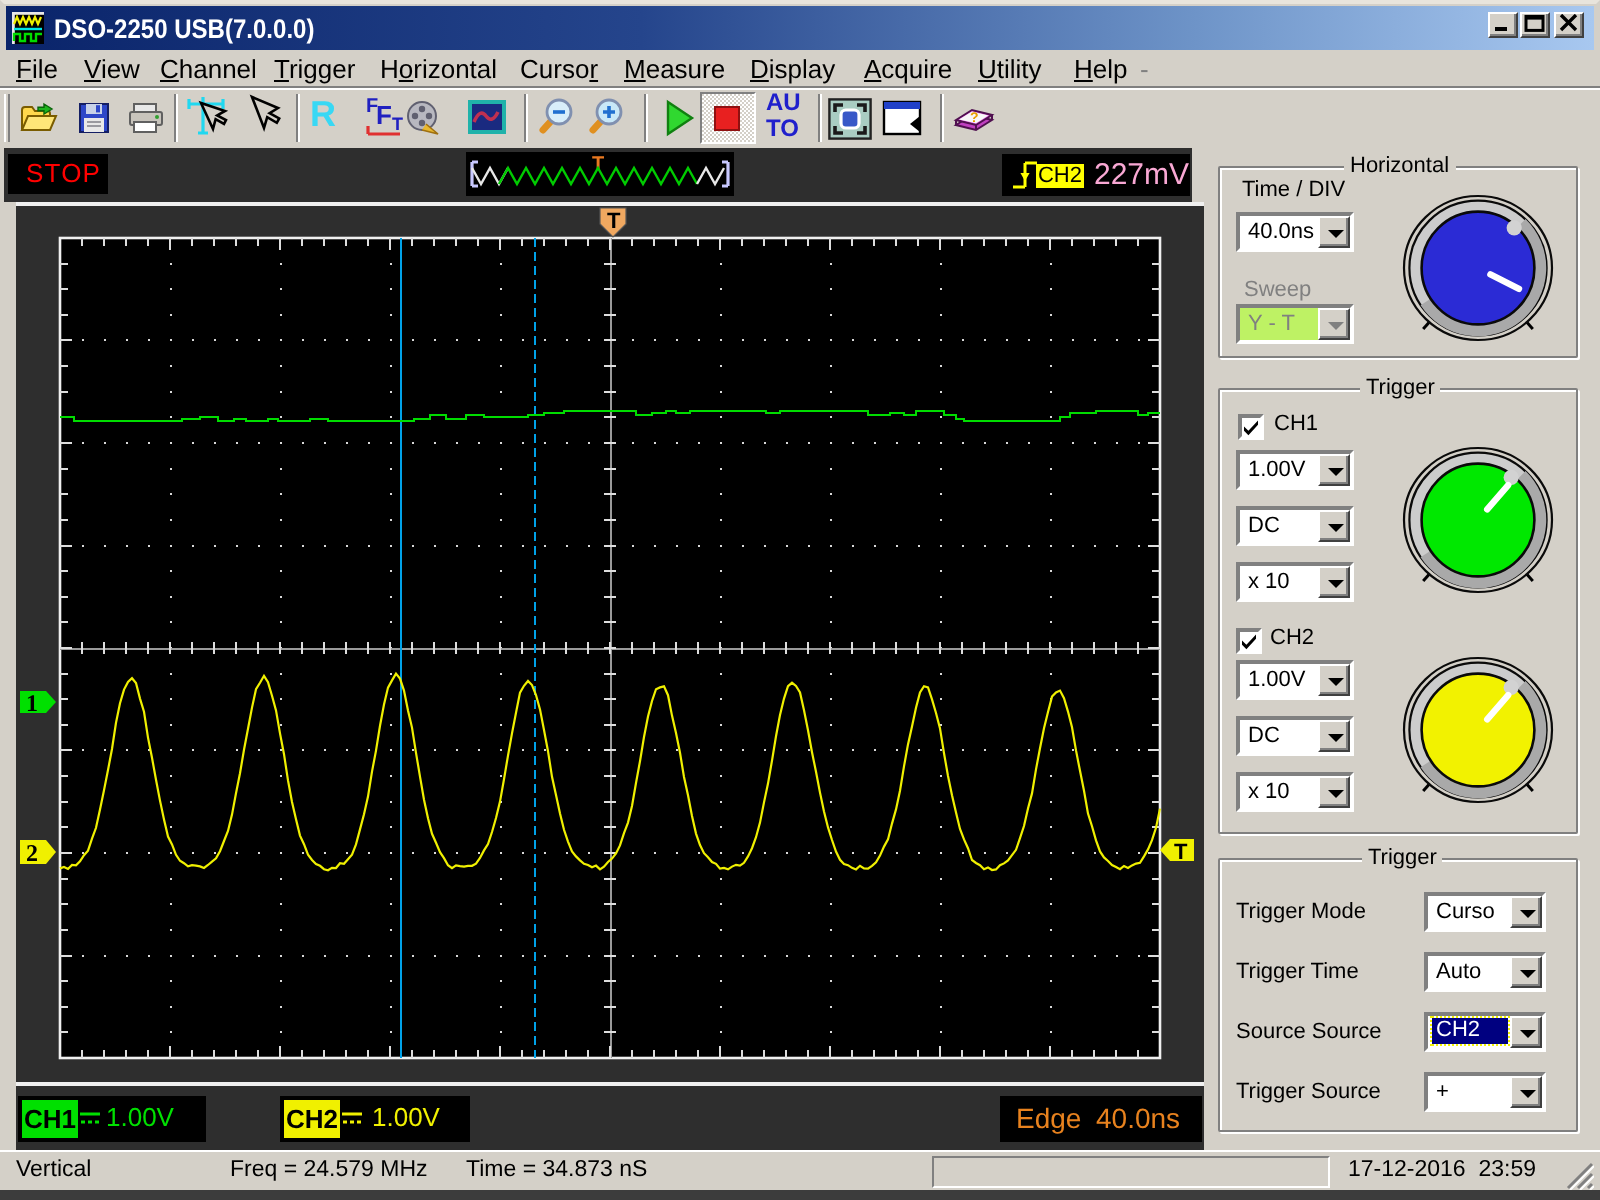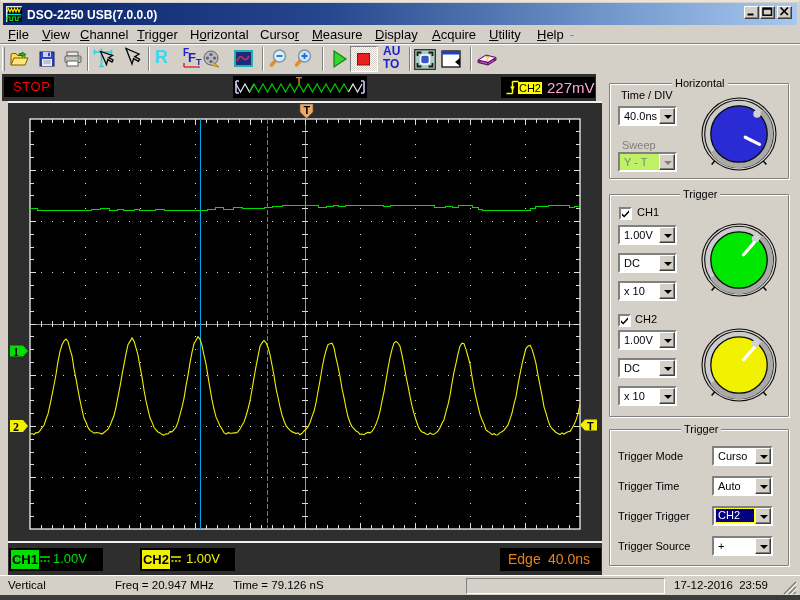--- a/index.html
+++ b/index.html
@@ -216,22 +216,22 @@
 <svg class="abs" style="left:162px;top:9px" width="14" height="15" viewBox="0 0 14 15">
       <path d="M1 5 h10 M1.5 9 h2 M5 9 h2 M8.5 9 h2" stroke="#F0F000" stroke-width="1.4"></path>
     </svg>
 <div class="abs" style="left:178px;top:8px;color:#F0F000;font-size:13px">1.00V</div>
 <div class="abs" style="left:492px;top:5px;width:101px;height:23px;background:#000"></div>
 <div class="abs" style="left:500px;top:8px;color:#E8821E;font-size:14px">Edge</div>
 <div class="abs" style="left:540px;top:8px;color:#E8821E;font-size:14px">40.0ns</div>
   </div>
 <div class="abs statusbar">
  <div style="left:8px">Vertical</div>
- <div style="left:115px">Freq = 20.947 MHz</div>
- <div style="left:233px">Time = 79.126 nS</div>
+ <div style="left:115px">Freq = 24.579 MHz</div>
+ <div style="left:233px">Time = 34.873 nS</div>
  <div class="sunkp" style="left:466px;top:2px;width:199px;height:16px"></div>
  <div style="left:674px">17-12-2016&nbsp; 23:59</div>
  <svg style="position:absolute;right:3px;top:5px" width="14" height="14" viewBox="0 0 14 14">
       <path d="M13 1 L1 13 M13 6 L6 13 M13 11 L11 13" stroke="#808080" stroke-width="1.5"></path>
       <path d="M14 2 L2 14 M14 7 L7 14 M14 12 L12 14" stroke="#fff" stroke-width="1"></path>
     </svg>
 </div>
 <div class="abs botedge"></div>
 <div class="abs rpanel">
     <div class="gbox" style="left:7px;top:9px;width:180px;height:96px">
@@ -312,21 +312,21 @@
         <div class="arr" style="border-top-color:#000"></div>
       </div>
     </div>
     <div class="lbl" style="left:16px;top:406px;color:#000">Trigger Time</div>
     <div class="combo" style="left:110px;top:402px;width:61px;background:#fff">
       <span class="tx" style="color:#000">Auto</span>
       <div class="cbtn">
         <div class="arr" style="border-top-color:#000"></div>
       </div>
     </div>
-    <div class="lbl" style="left:16px;top:436px;color:#000">Trigger Trigger</div>
+    <div class="lbl" style="left:16px;top:436px;color:#000">Source Source</div>
     <div class="combo" style="left:110px;top:432px;width:61px;background:#fff">
       <span class="tx" style="left:2px;top:1px;background:#000080;color:#fff;padding:0 14px 1px 2px;outline:1px dotted #F0F000">CH2</span>
       <div class="cbtn">
         <div class="arr" style="border-top-color:#000"></div>
       </div>
     </div>
     <div class="lbl" style="left:16px;top:466px;color:#000">Trigger Source</div>
     <div class="combo" style="left:110px;top:462px;width:61px;background:#fff">
       <span class="tx" style="color:#000">+</span>
       <div class="cbtn">

